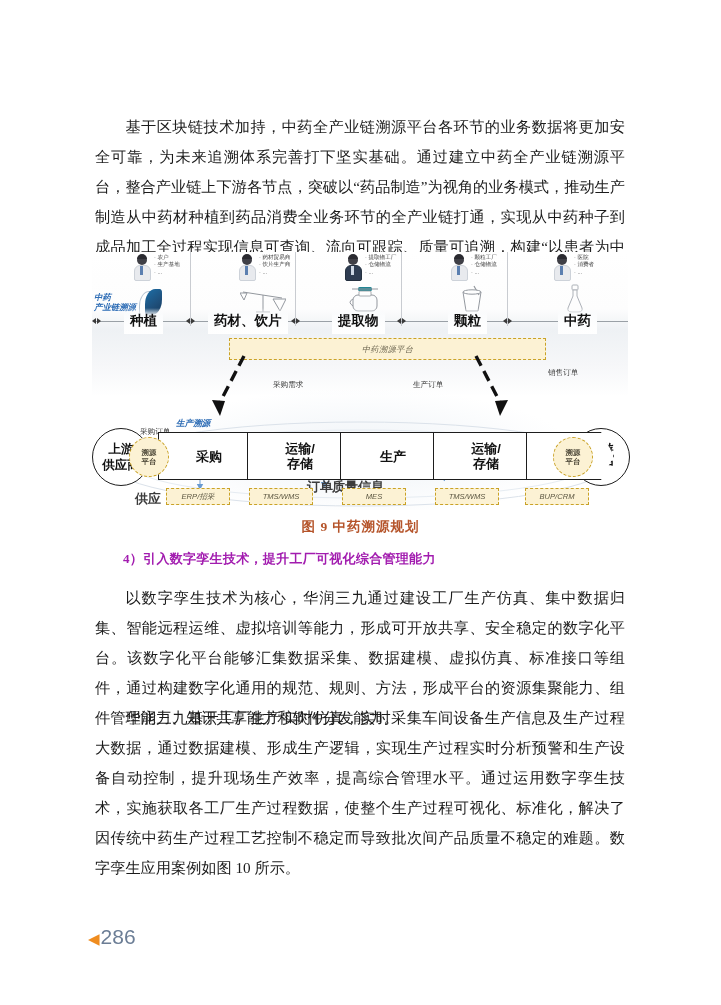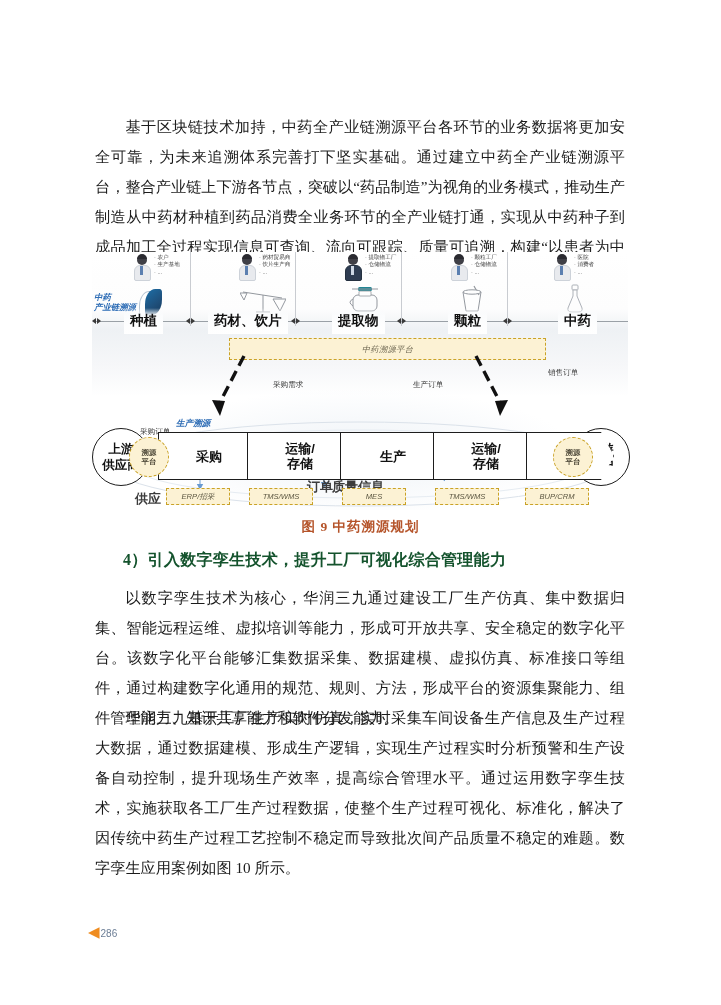--- a/index.html
+++ b/index.html
@@ -54,23 +54,23 @@
     text-justify: inter-ideograph;
     font-family: "Liberation Serif", "DejaVu Serif", serif;
   }
   .para.indent { text-indent: 2em; }
 
   #para-1 { top: 112px; }
   #heading-4 {
     position: absolute;
     left: 123px;
     top: 550px;
-    font-size: 16px;
+    font-size: 13px;
     font-weight: bold;
-    color: #14532d;
+    color: #a21caf;
     letter-spacing: 0.3px;
   }
   #para-2 { top: 583px; }
   #para-3 { top: 703px; }
 
   
   .fig-caption {
     position: absolute;
     left: 0;
     top: 518px;
@@ -92,21 +92,21 @@
   }
   .footer-mark {
     color: #ef8c1f;
     font-size: 15px;
     font-weight: bold;
     margin-right: 1px;
     line-height: 1;
   }
   .footer-num {
     color: #6b7d95;
-    font-size: 10px;
+    font-size: 21px;
     font-family: "Liberation Sans", sans-serif;
   }
 
   
   .figure {
     position: absolute;
     left: 92px;
     top: 252px;
     width: 536px;
     height: 258px;

